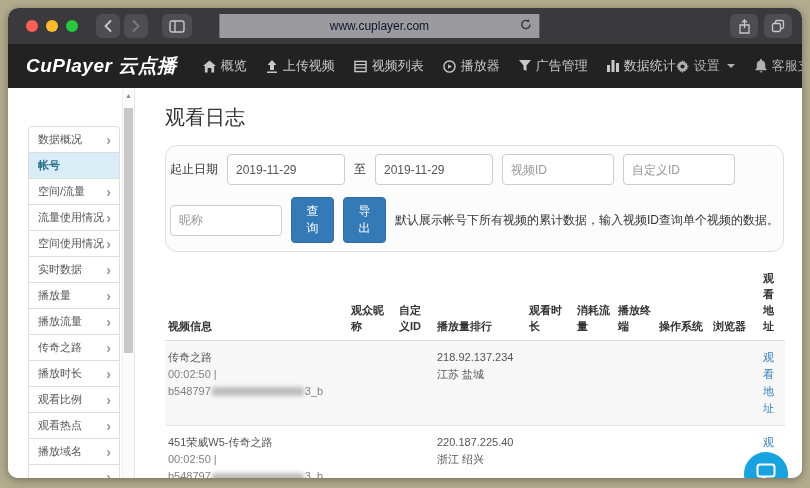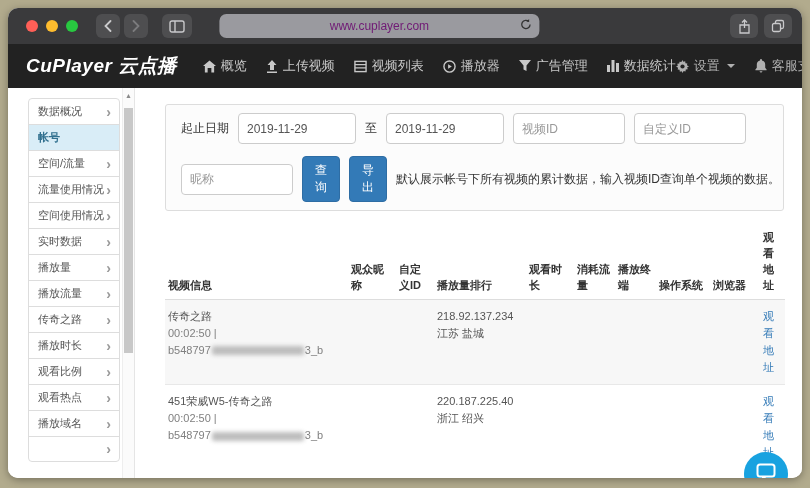--- a/index.html
+++ b/index.html
@@ -12,54 +12,54 @@
   .titlebar { height:36px; background:#3a3a3c; display:flex; align-items:center; padding:0 10px; gap:8px; position:relative; }
   .lights { display:flex; gap:8px; margin-left:8px; }
   .light { width:12px; height:12px; border-radius:50%; }
   .tb-btn { background:#4e4e50; border-radius:6px; height:24px; display:flex; align-items:center; justify-content:center; color:#c9c9cb; }
   .tb-btn svg { display:block; }
   .nav-group { display:flex; gap:4px; margin-left:10px; }
   .nav-group .tb-btn { width:24px; }
   .tb-btn.disabled { color:#7b7b7d; }
   .sidebar-toggle-btn { width:30px; margin-left:6px; }
   .urlbar { position:absolute; left:50%; transform:translateX(-58%); width:320px; height:24px; background:#9a9a9f;
-            border-radius:7px; display:flex; align-items:center; justify-content:center; color:#701a75; font-size:12px; }
+            border-radius:0; display:flex; align-items:center; justify-content:center; color:#0f172a; font-size:12px; }
   .urlbar .reload { position:absolute; right:7px; top:4px; color:#333; }
   .tb-right { margin-left:auto; display:flex; gap:6px; }
   .tb-right .tb-btn { width:28px; }
 
   
   .navbar { height:44px; background:#222; display:flex; align-items:center; padding:12px 18px; color:#c8c8c8; }
   .brand { color:#fff; font-size:19px; font-weight:bold; font-style:italic; letter-spacing:.5px; margin-right:26px; white-space:nowrap; }
   .mainnav { display:flex; gap:19px; }
   .nav-item { display:flex; align-items:center; gap:5px; font-size:13px; color:#c8c8c8; cursor:pointer; white-space:nowrap;font-family:Liberation Mono, monospace; }
   .nav-item svg { display:block; }
   .nav-right { margin-left:auto; display:flex; gap:20px; }
   .nav-right .nav-item { color:#b0b0b0; }
   .caret { width:0; height:0; border-left:4px solid transparent; border-right:4px solid transparent; border-top:4px solid #b0b0b0; margin-left:2px; }
 
   
   .content { display:flex; height:390px; background:#fff; position:relative; overflow:hidden; }
 
-  aside.sidebar { width:114px; padding:10px 0 0 20px; flex:none; overflow:hidden; }
+  aside.sidebar { width:114px; padding:10px 0 0 20px; flex:none; overflow:hidden;margin-top:28px; }
   .menu { list-style:none; border:1px solid #ddd; border-radius:4px; overflow:hidden; width:92px; background:#fff; }
   .menu li { display:flex; align-items:center; justify-content:space-between; padding:5px 8px 5px 9px;
              font-size:11px; color:#555; border-top:1px solid #ddd; min-height:25px; cursor:pointer; }
   .menu li:first-child { border-top:none; }
   .menu li.header { background:#d9edf7; color:#31708f; font-weight:bold; cursor:default; }
   .menu li .chev { color:#999; font-size:14px; line-height:1; font-weight:bold; }
 
   .vscrollbar { width:13px; flex:none; background:#fbfbfb; border-left:1px solid #eee; border-right:1px solid #e5e5e5; position:relative; }
   .vscrollbar .up { position:absolute; top:4px; left:0; width:100%; text-align:center; font-size:7px; color:#8a8a8a; }
   .vscrollbar .thumb { position:absolute; left:1px; right:1px; top:20px; height:245px; background:#c8c8c8; }
 
   main { flex:1; padding:16px 18px 0 30px; overflow:hidden; }
   .page-title { font-size:20px; font-weight:normal; color:#333; margin-bottom:14px; }
 
-  .filter-box { border:1px solid #ddd; border-radius:3px; background:#fcfcfc; padding:8px 15px; }
+  .filter-box { border:1px solid #ddd; border-radius:12px; background:#fcfcfc; padding:8px 4px; }
   .f-row { display:flex; align-items:center; gap:9px; }
   .f-row + .f-row { margin-top:12px; }
   .f-label { font-size:12px; color:#333; white-space:nowrap; }
   .f-input { height:31px; border:1px solid #ccc; border-radius:4px; background:#fff; padding:0 8px; font-size:12px; color:#555;
              font-family:"Liberation Sans","DejaVu Sans",sans-serif; }
   .f-input::placeholder { color:#999; }
   .w-date { width:118px; } .w-id { width:112px; }
   .btn { border:1px solid #2e6da4; background:#337ab7; color:#fff; font-size:12px; border-radius:4px;
          padding:5px 12px; cursor:pointer; font-family:"Liberation Sans","DejaVu Sans",sans-serif; }
   .f-hint { font-size:12px; color:#333; white-space:nowrap; }
@@ -272,20 +272,21 @@
             </li>
           </ul>
       </aside>
 
       <div class="vscrollbar">
         <span class="up">▲</span>
         <span class="thumb"></span>
       </div>
 
       <main>
+        <h1 class="page-title">观看日志</h1>
 
         <div class="filter-box">
           <div class="f-row">
             <span class="f-label">起止日期</span>
             <input class="f-input w-date" value="2019-11-29" style="">
             <span class="f-label">至</span>
             <input class="f-input w-date" value="2019-11-29" style="">
             <input class="f-input w-id" placeholder="视频ID" style="">
             <input class="f-input w-id" placeholder="自定义ID" style="">
           </div>

